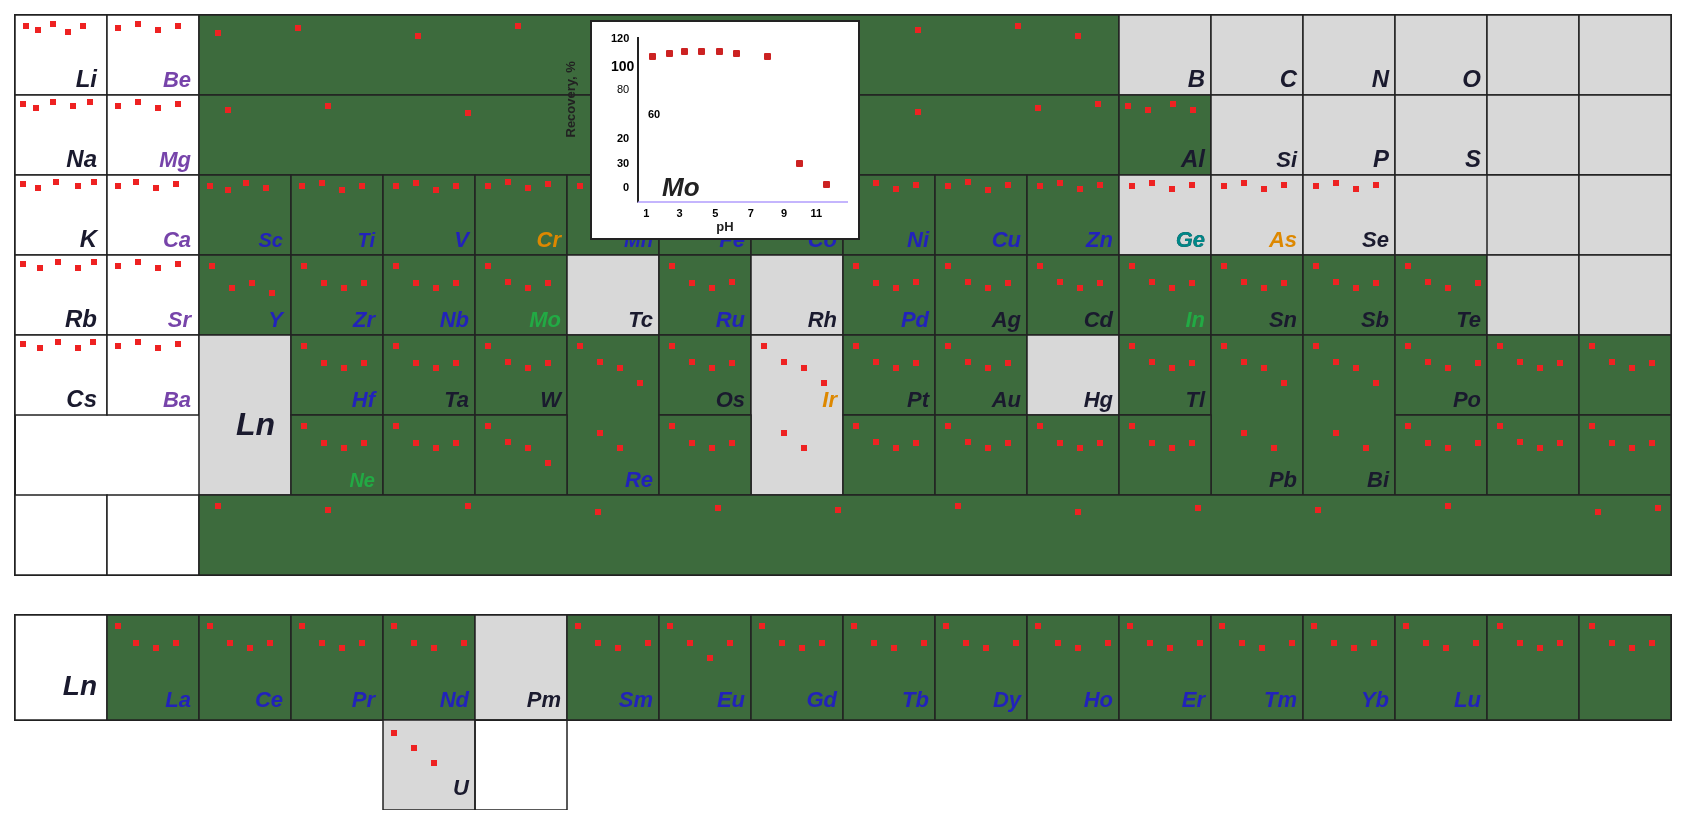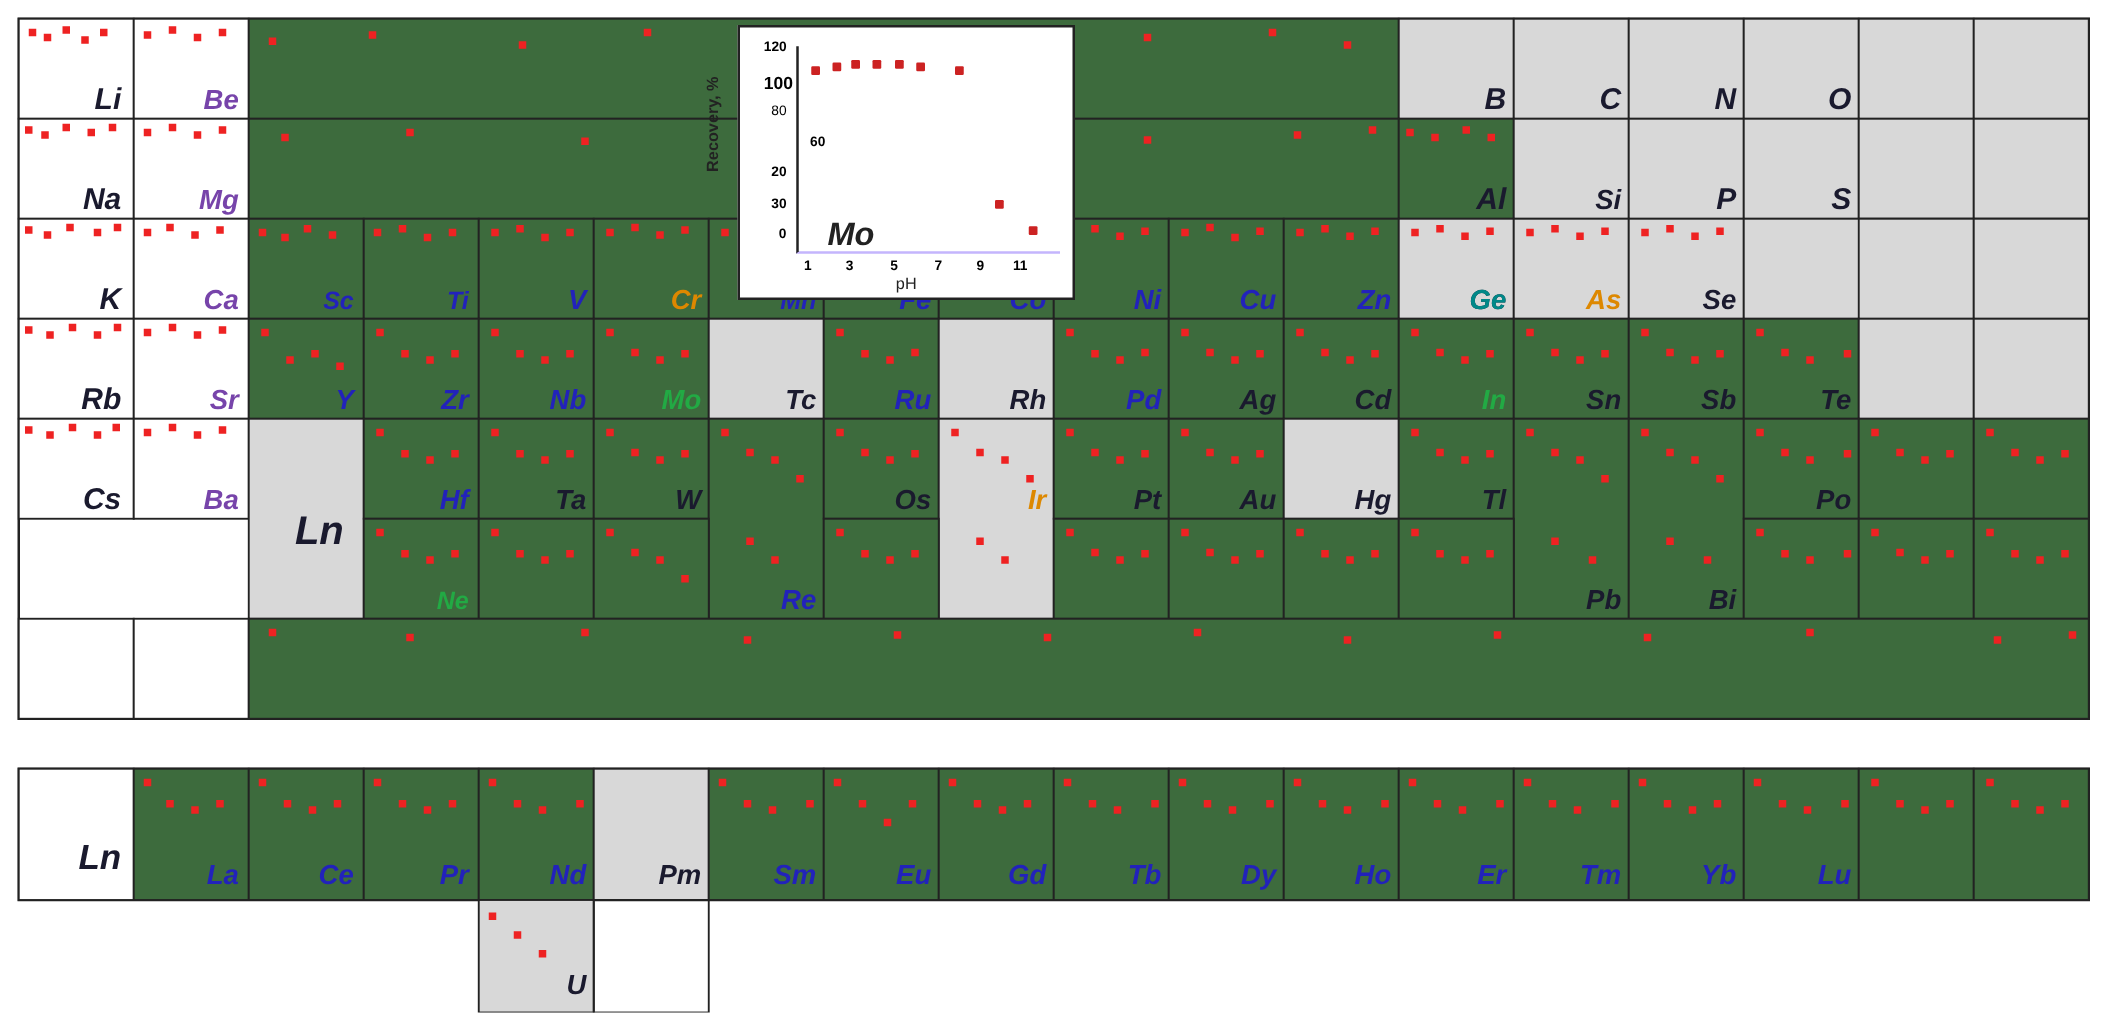--- a/index.html
+++ b/index.html
@@ -52,21 +52,21 @@
       white-space: nowrap;
       color: #222;
     }
 
     .chart-x-label {
       position: absolute;
       bottom: 4px;
       left: 50%;
       transform: translateX(-50%);
       font-size: 13px;
-      font-weight: normal;
+      font-weight: bold;
       color: #222;
     }
 
     .chart-inner {
       position: absolute;
       top: 15px;
       left: 45px;
       right: 10px;
       bottom: 35px;
       border-left: 2px solid #222;

